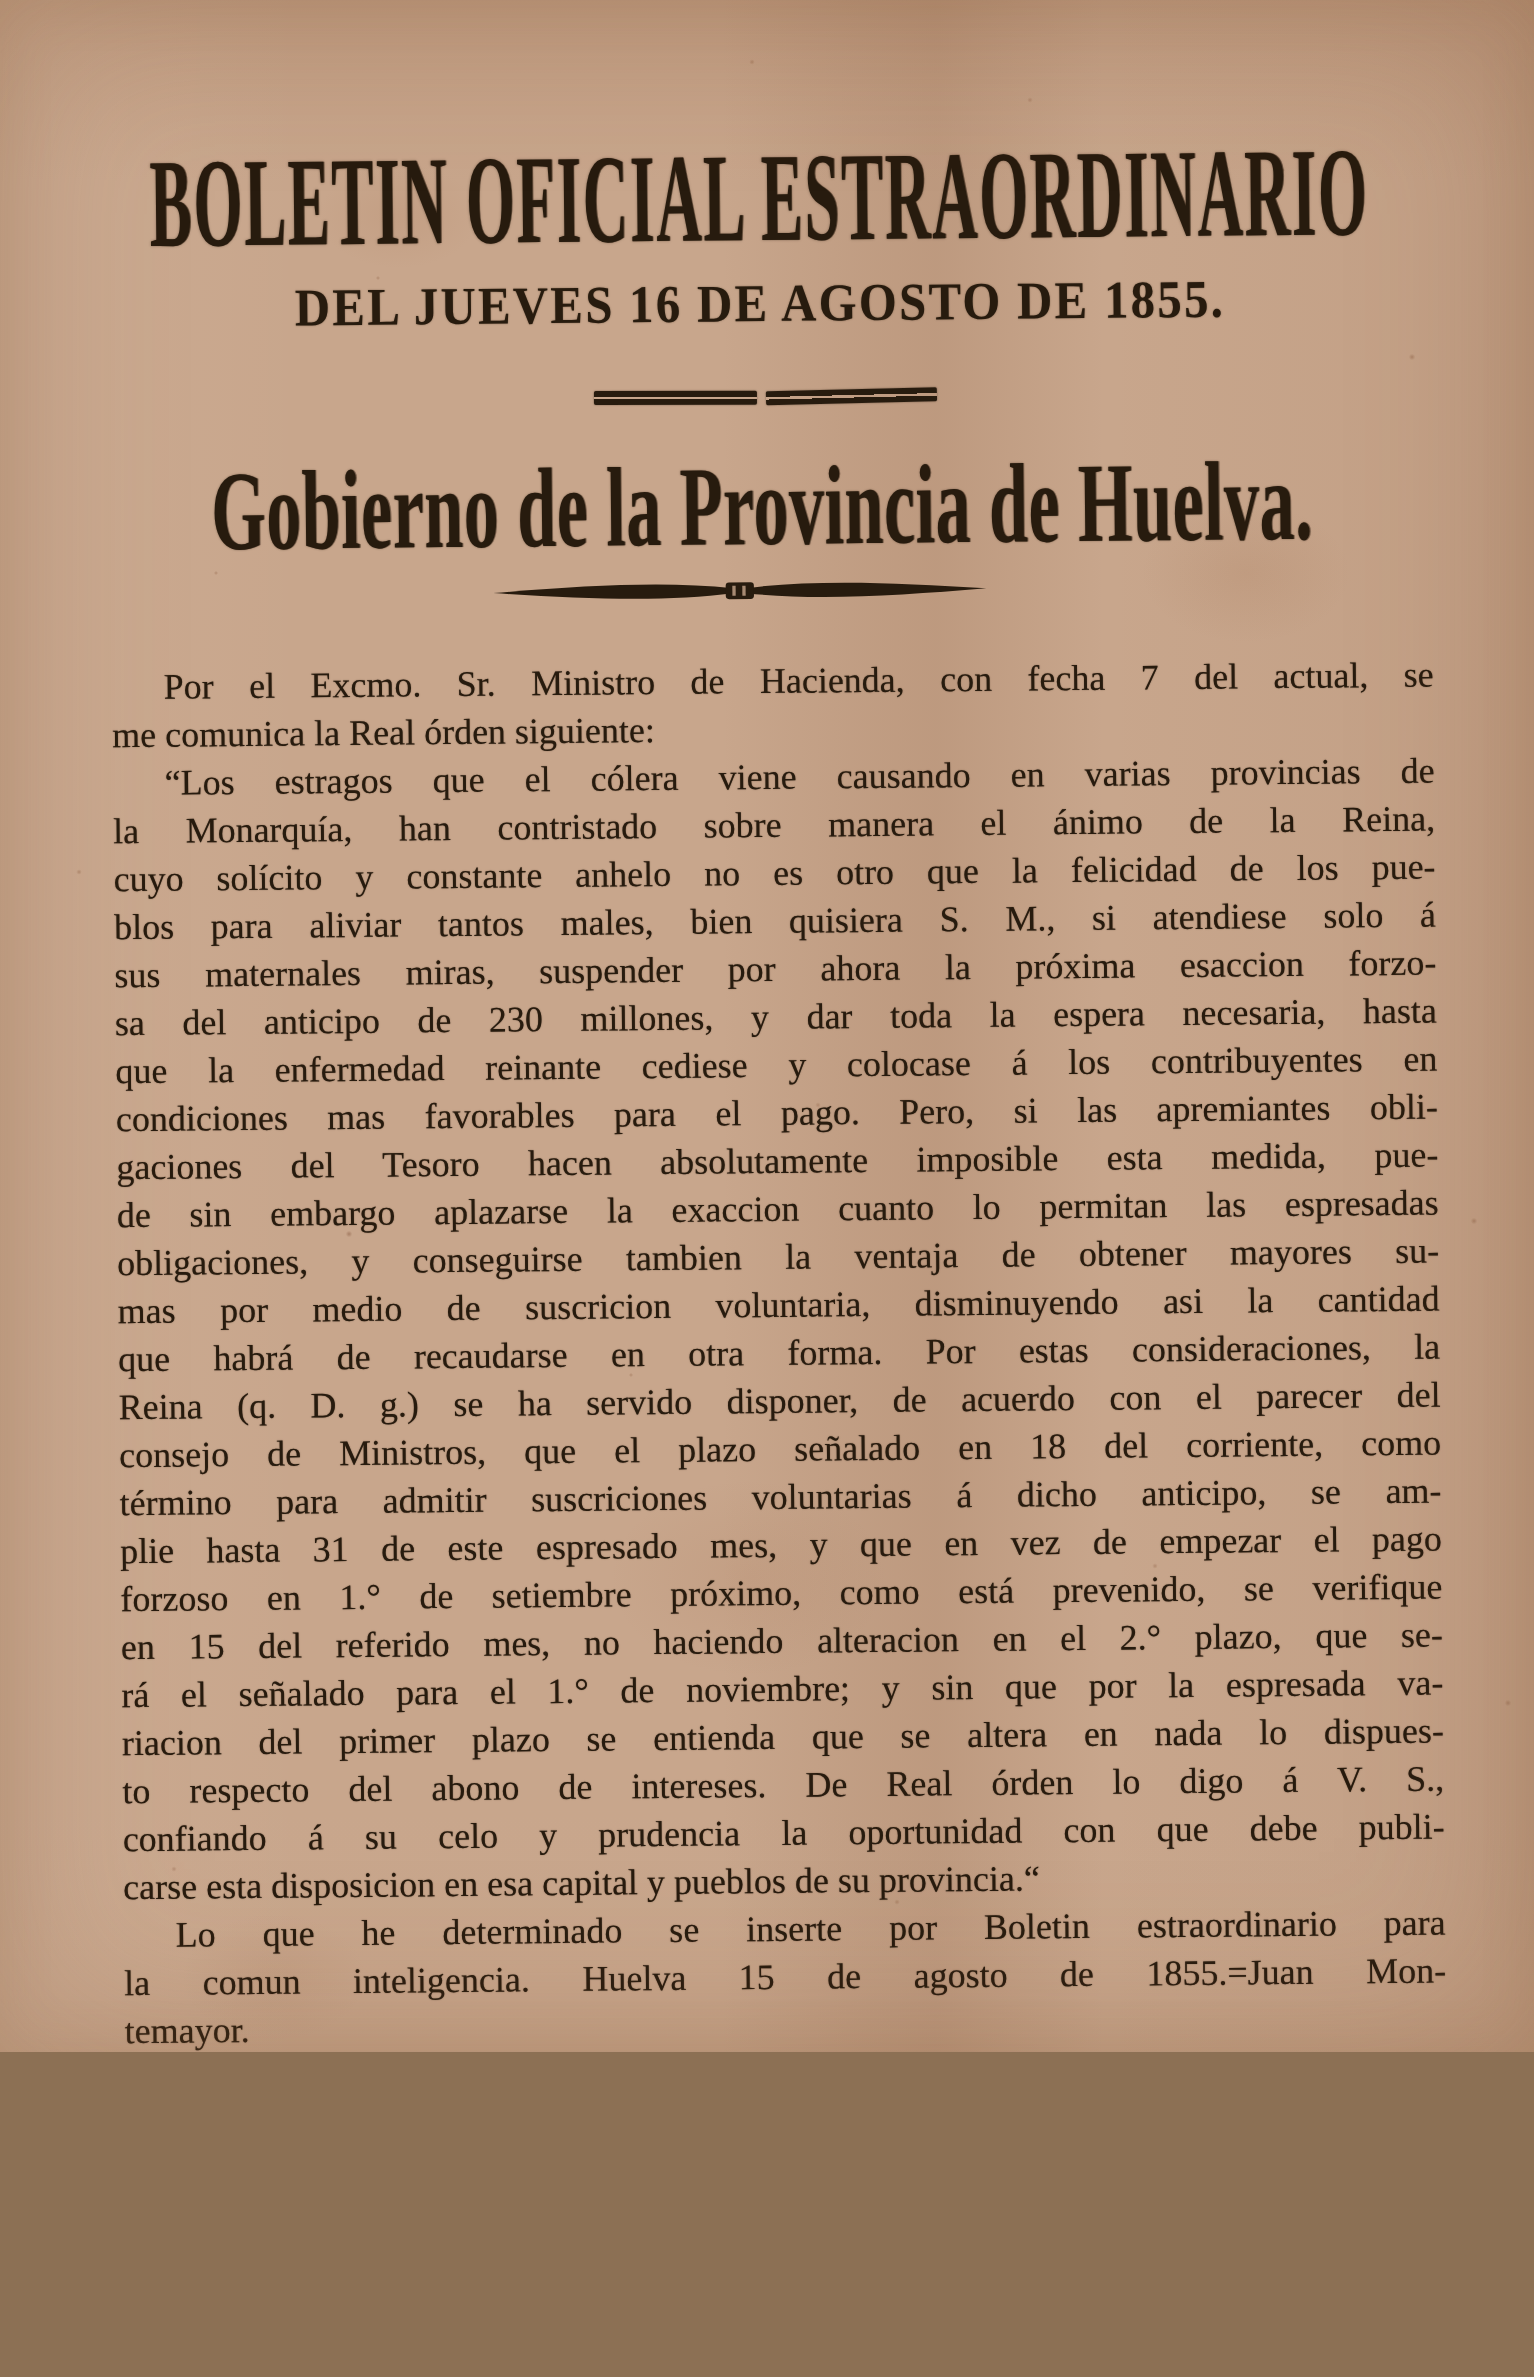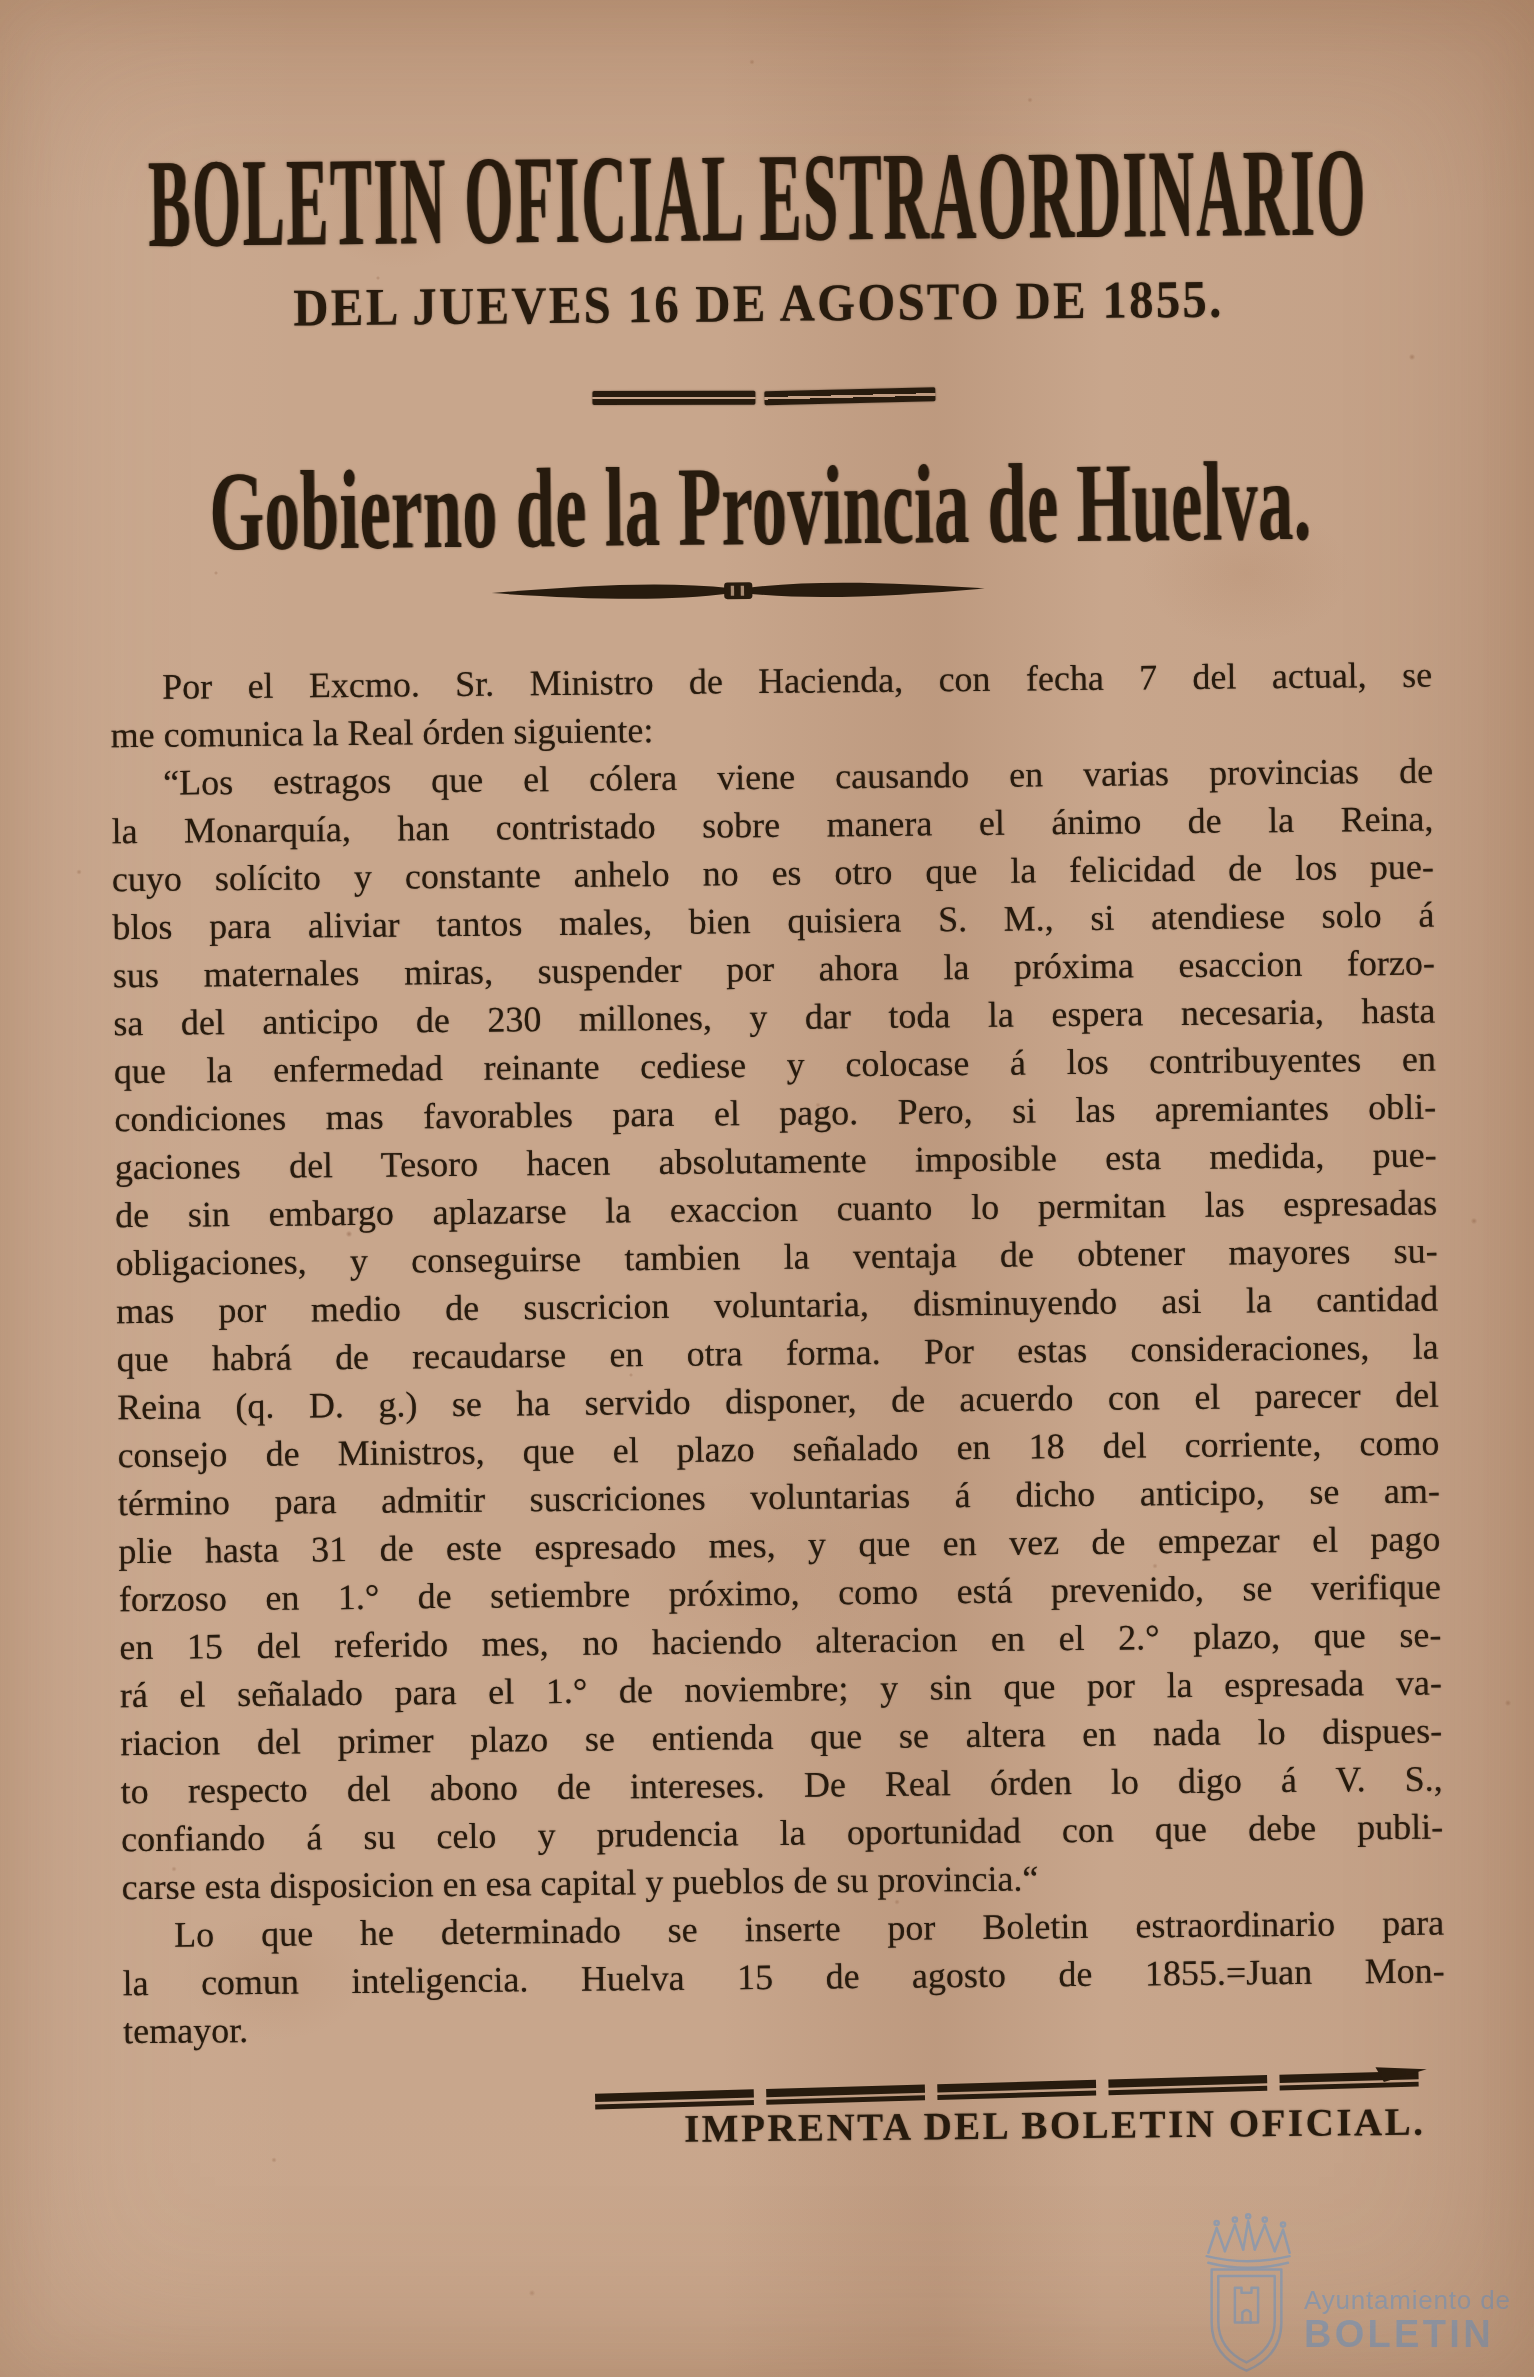--- a/index.html
+++ b/index.html
@@ -3,21 +3,21 @@
 <meta charset="utf-8">
 <style>
   :root{
     --paper:#c8a68c;
     --ink:#271b0e;
     --watermark:#8a9bb2;
   }
   html,body{margin:0;padding:0;background:#8c7054;}
   .page{
     position:relative;
-    width:1534px;height:2377px;
+    width:1534px;height:2052px;
     margin:0 auto;
     overflow:hidden;
     background-color:var(--paper);
     background-image:
       
       linear-gradient(90deg, rgba(255,238,222,.10) 0%, rgba(255,238,222,.04) 9%, rgba(0,0,0,0) 20%, rgba(0,0,0,0) 47%, rgba(128,82,52,.10) 56%, rgba(128,82,52,.15) 61%, rgba(0,0,0,0) 72%, rgba(120,76,46,.08) 100%),
       linear-gradient(180deg, rgba(150,100,64,.10) 0%, rgba(0,0,0,0) 9%, rgba(0,0,0,0) 88%, rgba(210,175,145,.14) 100%),
       
       radial-gradient(116px 75px at 399px 216px, rgba(160,105,70,.12), rgba(0,0,0,0) 70%),
       radial-gradient(150px 100px at 1246px 573px, rgba(152,98,62,.12), rgba(0,0,0,0) 70%),

